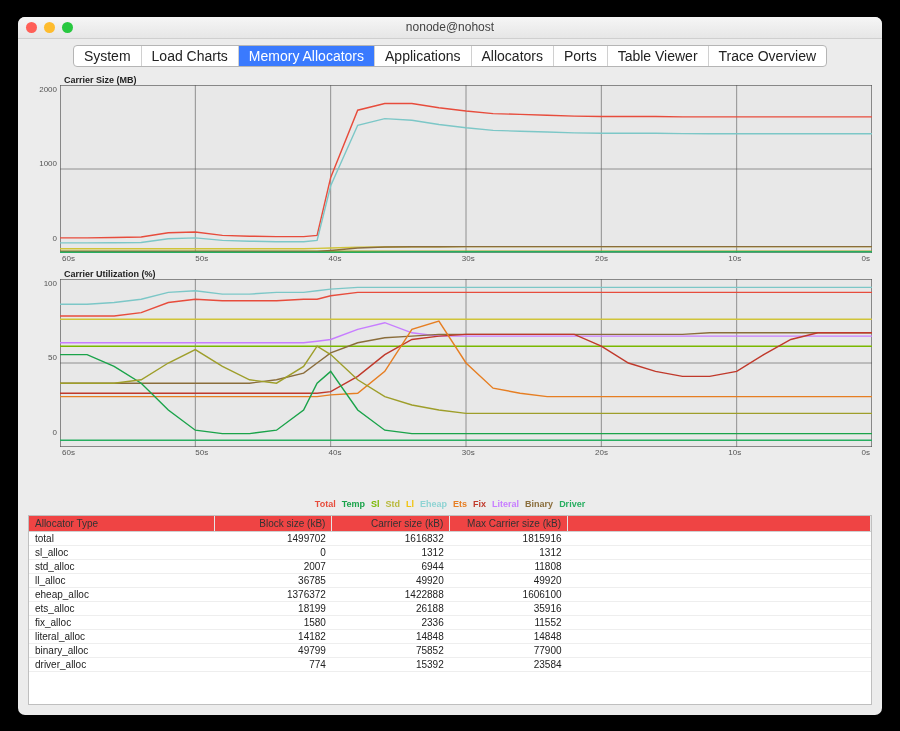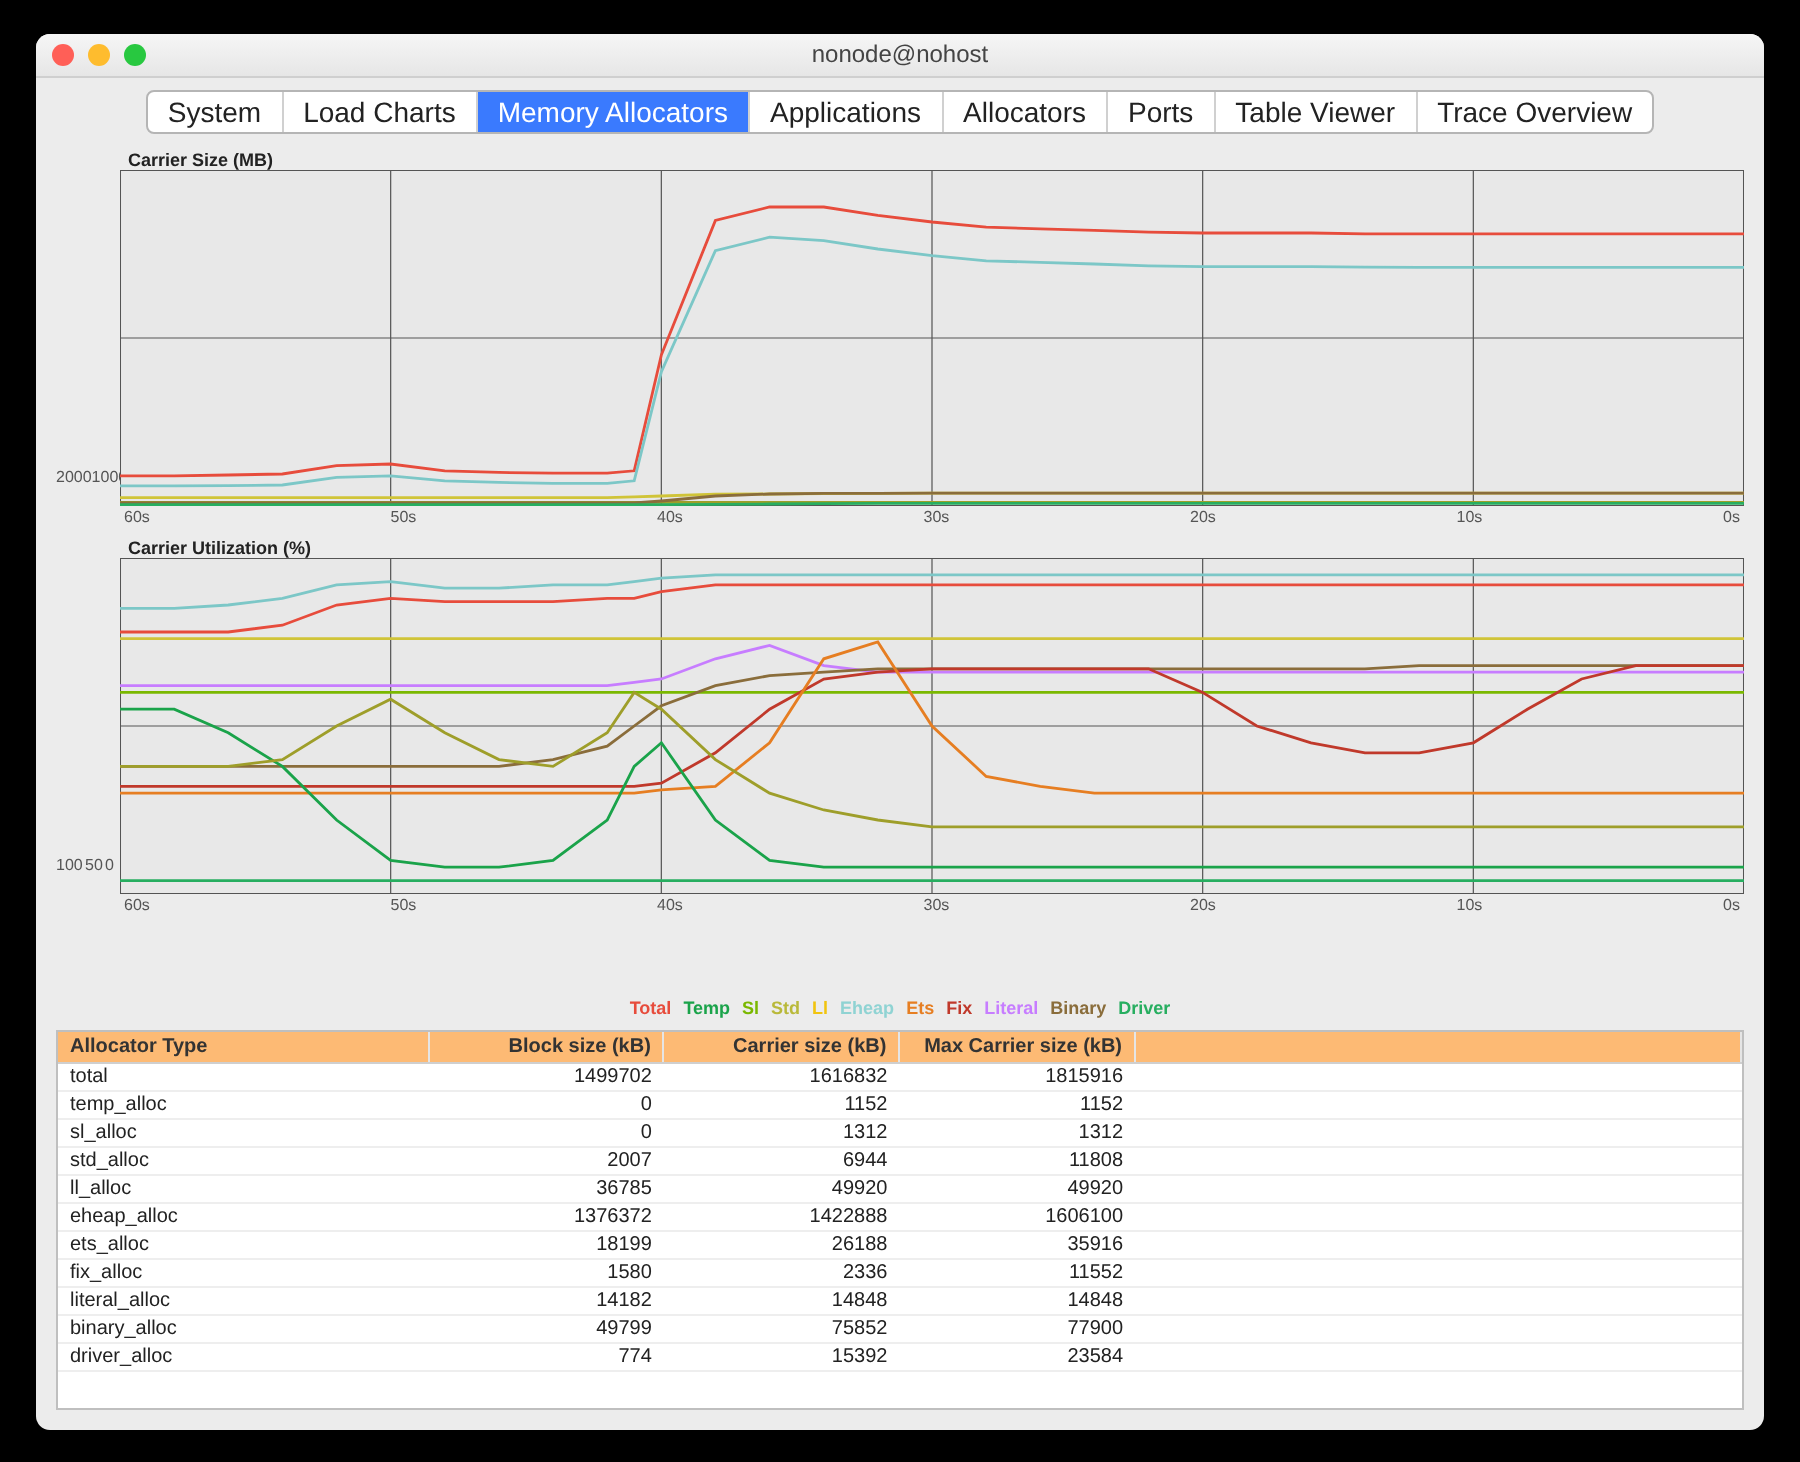--- a/index.html
+++ b/index.html
@@ -13,29 +13,29 @@
   .titlebar .title { flex:1; text-align:center; font-size:12px; color:#444; }
   .tabbar { display:flex; justify-content:center; padding:6px 0; }
   .tabs { display:flex; border:1px solid #b5b5b5; border-radius:4px; overflow:hidden; background:#fff; }
   .tab { padding:2px 10px; font-size:14px; border-right:1px solid #d0d0d0; cursor:default; }
   .tab:last-child{border-right:none;}
   .tab.active { background:#3a7afe; color:#fff; }
   .content { flex:1; padding:0 10px 10px 10px; display:flex; flex-direction:column; overflow:hidden; }
   .chart-block { margin-top:2px; }
   .chart-title { font-size:9px; font-weight:bold; padding-left:36px; }
   .chart-wrap { display:flex; }
-  .yaxis { width:32px; display:flex; justify-content:space-between; align-items:flex-end; font-size:8px; color:#555; padding:0 3px 10px 0;}
+  .yaxis { width:32px; display:flex; flex-direction:column; justify-content:space-between; align-items:flex-end; font-size:8px; color:#555; padding:0 3px 10px 0;}
   .plot { flex:1; position:relative; }
   .plot svg { display:block; width:100%; }
   .xaxis { display:flex; justify-content:space-between; font-size:8px; color:#555; padding:1px 2px 0 2px; }
   .legend { text-align:center; font-size:9px; font-weight:bold; padding:2px 0 4px 0;margin-top:40px;}
   .legend span { margin:0 3px; }
   .table-area { flex:1; border:1px solid #bfbfbf; background:#fff; margin-top:2px; overflow:hidden;}
   table { width:100%; border-collapse:collapse; font-size:10px; }
-  thead th { background:#fdba74; border-bottom:1px solid #cfcfcf; border-right:1px solid #e5e5e5; padding:2px 6px; font-weight:bold; color:#333;}
+  thead th { background:#ef4444; border-bottom:1px solid #cfcfcf; border-right:1px solid #e5e5e5; padding:2px 6px; font-weight:normal; color:#333;}
   thead th:first-child{text-align:left;}
   thead th:not(:first-child){text-align:right;}
   tbody td { border-bottom:1px solid #eee; padding:1px 6px; }
   tbody td:first-child{text-align:left;}
   tbody td:not(:first-child){text-align:right;}
 </style>
 </head>
 <body>
 
 <div class="shadow">
@@ -167,27 +167,20 @@
             </thead>
         <tbody id="tbody">
               <tr>
                 <td>total</td>
                 <td>1499702</td>
                 <td>1616832</td>
                 <td>1815916</td>
                 <td></td>
               </tr>
               <tr>
-                <td>temp_alloc</td>
-                <td>0</td>
-                <td>1152</td>
-                <td>1152</td>
-                <td></td>
-              </tr>
-              <tr>
                 <td>sl_alloc</td>
                 <td>0</td>
                 <td>1312</td>
                 <td>1312</td>
                 <td></td>
               </tr>
               <tr>
                 <td>std_alloc</td>
                 <td>2007</td>
                 <td>6944</td>

